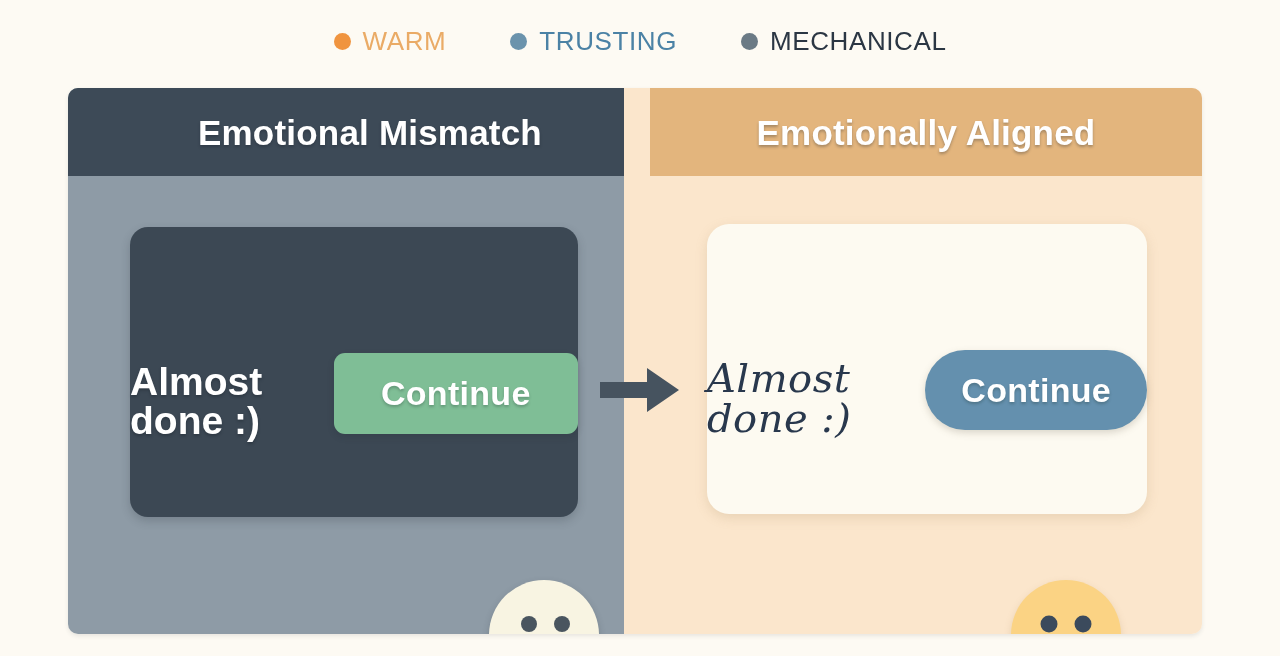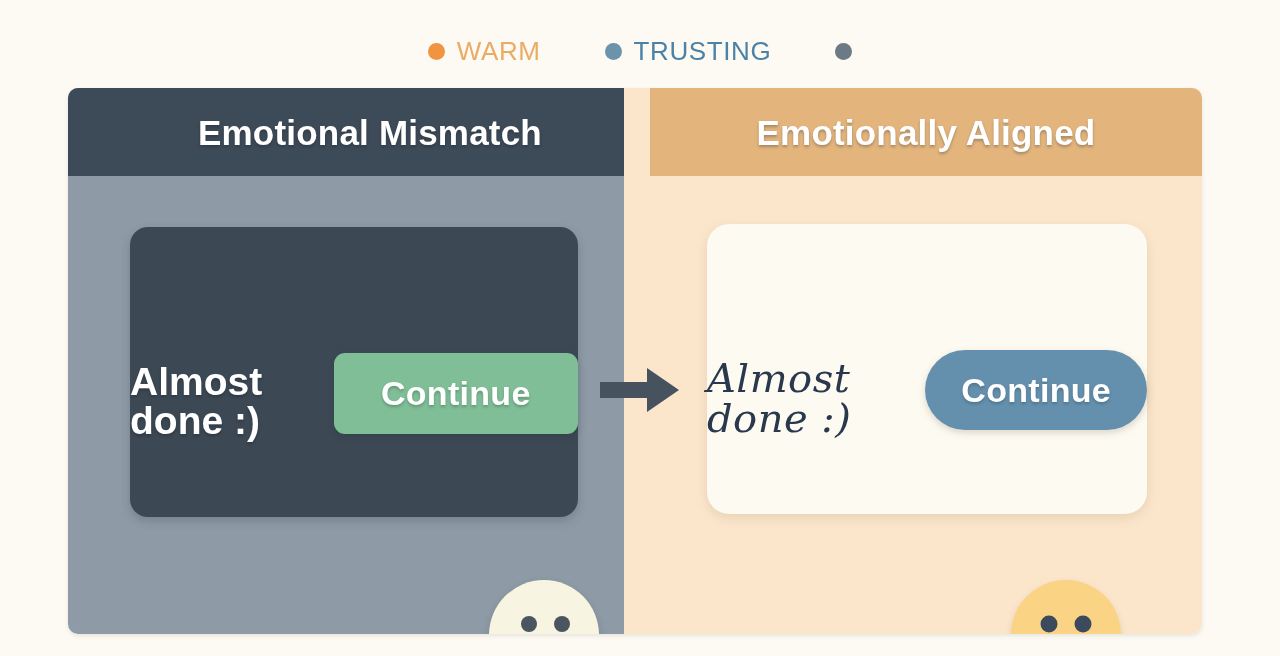--- a/index.html
+++ b/index.html
@@ -11,21 +11,21 @@
     height: 656px;
     background: #fdfaf3;
     font-family: "Liberation Sans", sans-serif;
     overflow: hidden;
     position: relative;
   }
 
   
   .legend {
     position: absolute;
-    top: 28px;
+    top: 18px;
     left: 0;
     width: 1280px;
     height: 46px;
     display: flex;
     align-items: center;
     justify-content: center;
     gap: 64px;
   }
   .legend-item {
     display: flex;
@@ -210,20 +210,21 @@
   <div class="legend-item legend-warm">
     <span class="legend-dot"></span>
     <span class="legend-label">WARM</span>
   </div>
   <div class="legend-item legend-trust">
     <span class="legend-dot"></span>
     <span class="legend-label">TRUSTING</span>
   </div>
   <div class="legend-item legend-mech">
     <span class="legend-dot"></span>
+    <span class="legend-label">MECHANICAL</span>
   </div>
 </div>
 
 <div class="board">
 
   <div class="panel panel-left">
     <div class="panel-header header-left">
       <span class="panel-header-title">Emotional Mismatch</span>
     </div>
     <div class="panel-body">

